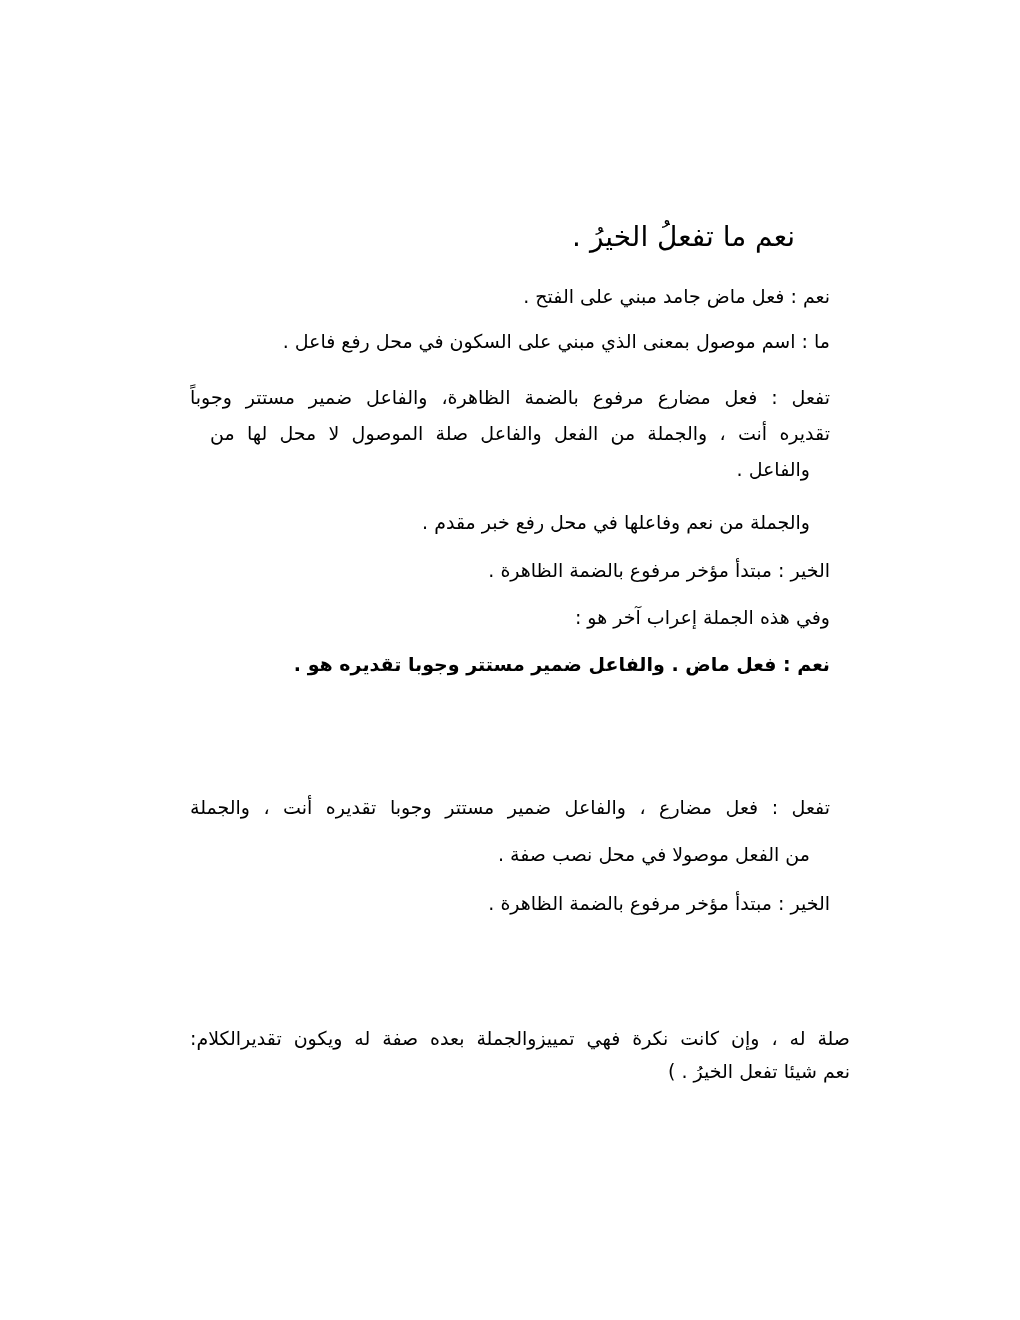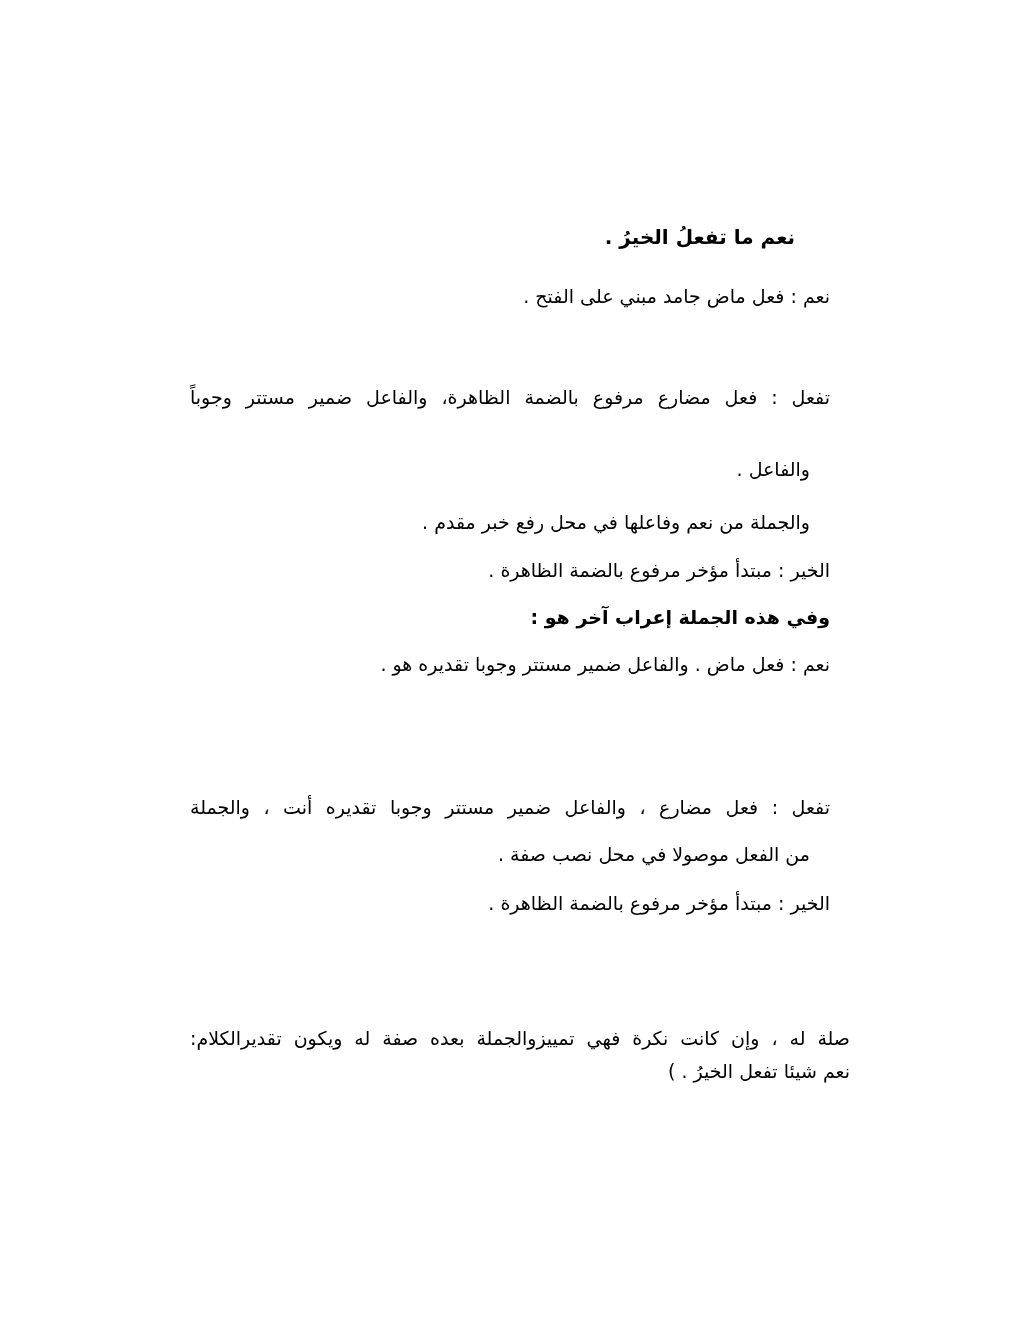--- a/index.html
+++ b/index.html
@@ -24,24 +24,24 @@
     .line {
       position: absolute;
       direction: rtl;
       text-align: right;
       white-space: nowrap;
       font-size: 19px;
       line-height: 28px;
       unicode-bidi: plaintext;
     }
     .heading {
-      font-weight: bold;
-      font-size: 20px;
+      font-weight: normal;
+      font-size: 28px;
     }
-    .bold { font-weight: normal; }
+    .bold { font-weight: bold; }
     .justify {
       text-align: justify;
       text-align-last: justify;
     }
     .page-number {
       position: absolute;
       left: 0;
       width: 1020px;
       text-align: center;
       font-weight: bold;
@@ -51,31 +51,33 @@
   </style>
 </head>
 <body>
 
 <div class="page">
 
   <div class="line heading" style="right:225px; top:223px;">نعم ما تفعلُ الخيرُ .</div>
 
   <div class="line" style="right:190px; top:282px;margin-left:20px;">نعم : فعل ماض جامد مبني على الفتح .</div>
 
+  <div class="line" style="right:190px; top:327px;">ما : اسم موصول بمعنى الذي مبني على السكون في محل رفع فاعل .</div>
 
   <div class="line justify" style="right:190px; top:383px; width:640px;">تفعل : فعل مضارع مرفوع بالضمة الظاهرة، والفاعل ضمير مستتر وجوباً</div>
 
+  <div class="line justify" style="right:190px; top:419px; width:620px;">تقديره أنت ، والجملة من الفعل والفاعل صلة الموصول لا محل لها من</div>
 
   <div class="line" style="right:210px; top:455px;">والفاعل .</div>
 
   <div class="line" style="right:210px; top:508px;">والجملة من نعم وفاعلها في محل رفع خبر مقدم .</div>
 
   <div class="line" style="right:190px; top:556px;">الخير : مبتدأ مؤخر مرفوع بالضمة الظاهرة .</div>
 
-  <div class="line" style="right:190px; top:603px;font-weight:bold;">وفي هذه الجملة إعراب آخر هو :</div>
+  <div class="line" style="right:190px; top:603px;">وفي هذه الجملة إعراب آخر هو :</div>
 
   <div class="line bold" style="right:190px; top:650px;">نعم : فعل ماض . والفاعل ضمير مستتر وجوبا تقديره هو .</div>
 
 
 
   <div class="line justify" style="right:190px; top:793px; width:640px;">تفعل : فعل مضارع ، والفاعل ضمير مستتر وجوبا تقديره أنت ، والجملة</div>
 
   <div class="line" style="right:210px; top:840px;">من الفعل موصولا في محل نصب صفة .</div>
 
   <div class="line" style="right:190px; top:889px;">الخير : مبتدأ مؤخر مرفوع بالضمة الظاهرة .</div>

